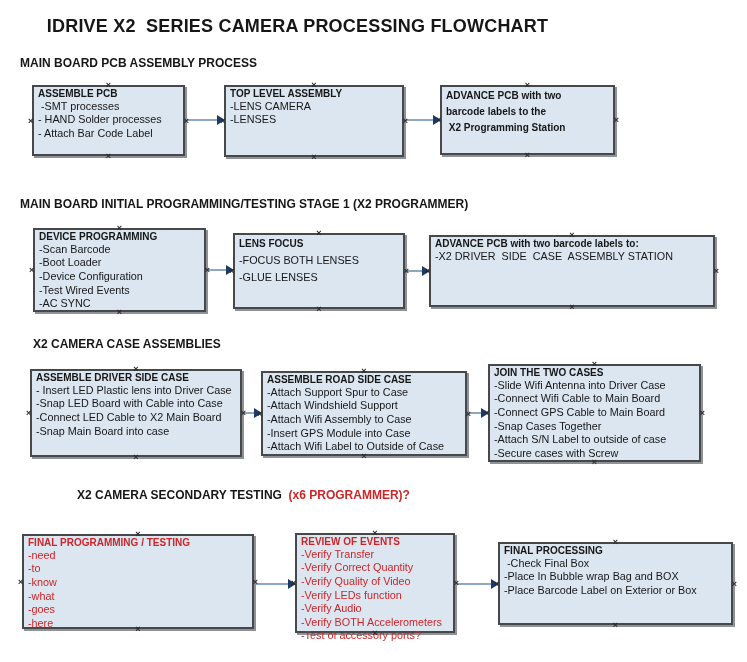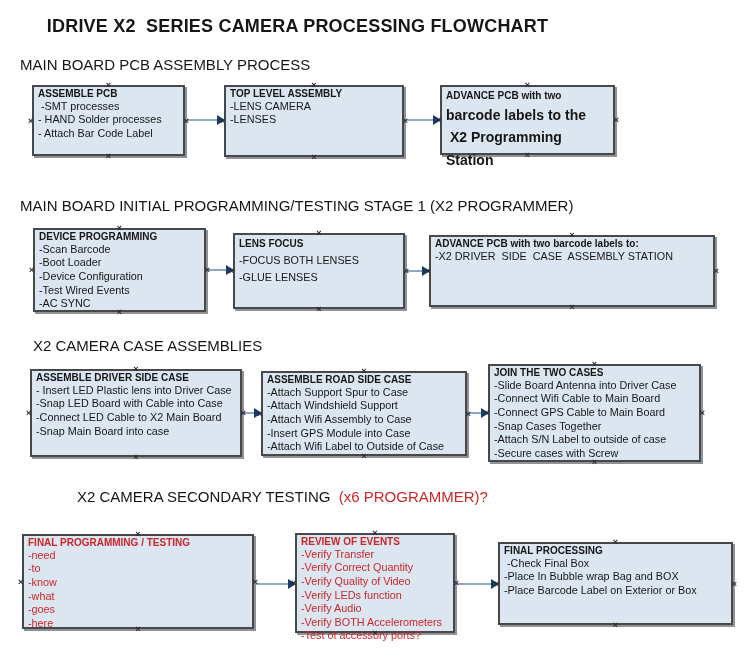--- a/index.html
+++ b/index.html
@@ -9,38 +9,38 @@
   html,body{margin:0;padding:0;background:#fff;}
   .canvas{
     position:relative; width:747px; height:662px; background:#ffffff; overflow:hidden;
     font-family:"Liberation Sans","DejaVu Sans",sans-serif; color:var(--ink);
   }
   .page-title{
     position:absolute; left:0; top:16px; width:595px; text-align:center;
     font-size:18px; font-weight:bold; white-space:pre; letter-spacing:0.2px;
   }
   .section-heading{
-    position:absolute; font-size:15px; font-weight:normal; white-space:pre; line-height:1.1;
+    position:absolute; font-size:12px; font-weight:bold; white-space:pre; line-height:1.1;
   }
   .section-heading .red-part{ color:var(--red); }
   .box{
     position:absolute; box-sizing:border-box; background:var(--box-fill);
     border:2px solid var(--box-border);
     box-shadow:2px 2px 0 var(--box-shadow);
     padding:1px 3px 0 4px;
   }
   .box-title{
     font-size:10px; font-weight:bold; line-height:1.18; white-space:pre-wrap; color:var(--ink);
   }
   ul.box-items{
     list-style:none; margin:0; padding:0;
     font-size:10.8px; line-height:1.26; white-space:pre-wrap; color:var(--ink);
   }
   .box.red .box-title, .box.red ul.box-items{ color:var(--red); }
-  .box.bold-lines ul.box-items{ font-size:14px; font-weight:bold; }
+  .box.bold-lines ul.box-items{ font-size:10px; font-weight:bold; }
   .box.spaced .box-title{ line-height:1.6; }
   .box.spaced ul.box-items{ line-height:1.6; }
   .box.overflowing{ overflow:visible; }
   .cp{
     position:absolute; font-size:9px; font-weight:bold; color:var(--cp); line-height:1;
     pointer-events:none; z-index:3;
   }
   .cp-t{ top:-6px; left:50%; transform:translateX(-50%); }
   .cp-b{ bottom:-7px; left:50%; transform:translateX(-50%); }
   .cp-l{ left:-6px; top:50%; transform:translateY(-50%); }
@@ -128,21 +128,21 @@
   <div class="box" style="left:261px; top:371px; width:206px; height:85px;">
     <div class="box-title">ASSEMBLE ROAD SIDE CASE</div>
     <ul class="box-items"><li>-Attach Support Spur to Case</li><li>-Attach Windshield Support</li><li>-Attach Wifi Assembly to Case</li><li>-Insert GPS Module into Case</li><li>-Attach Wifi Label to Outside of Case</li></ul>
   <span class="cp cp-t">×</span>
       <span class="cp cp-b">×</span>
       <span class="cp cp-l">×</span>
       <span class="cp cp-r">×</span>
     </div>
   <div class="box" style="left:488px; top:364px; width:213px; height:98px;">
     <div class="box-title">JOIN THE TWO CASES</div>
-    <ul class="box-items"><li>-Slide Board Antenna into Driver Case</li><li>-Connect Wifi Cable to Main Board</li><li>-Connect GPS Cable to Main Board</li><li>-Snap Cases Together</li><li>-Attach S/N Label to outside of case</li><li>-Secure cases with Screw</li></ul>
+    <ul class="box-items"><li>-Slide Wifi Antenna into Driver Case</li><li>-Connect Wifi Cable to Main Board</li><li>-Connect GPS Cable to Main Board</li><li>-Snap Cases Together</li><li>-Attach S/N Label to outside of case</li><li>-Secure cases with Screw</li></ul>
   <span class="cp cp-t">×</span>
       <span class="cp cp-b">×</span>
       <span class="cp cp-l">×</span>
       <span class="cp cp-r">×</span>
     </div>
 
   <div class="box red" style="left:22px; top:534px; width:232px; height:95px;">
     <div class="box-title">FINAL PROGRAMMING / TESTING</div>
     <ul class="box-items"><li>-need</li><li>-to</li><li>-know</li><li>-what</li><li>-goes</li><li>-here</li></ul>
   <span class="cp cp-t">×</span>

